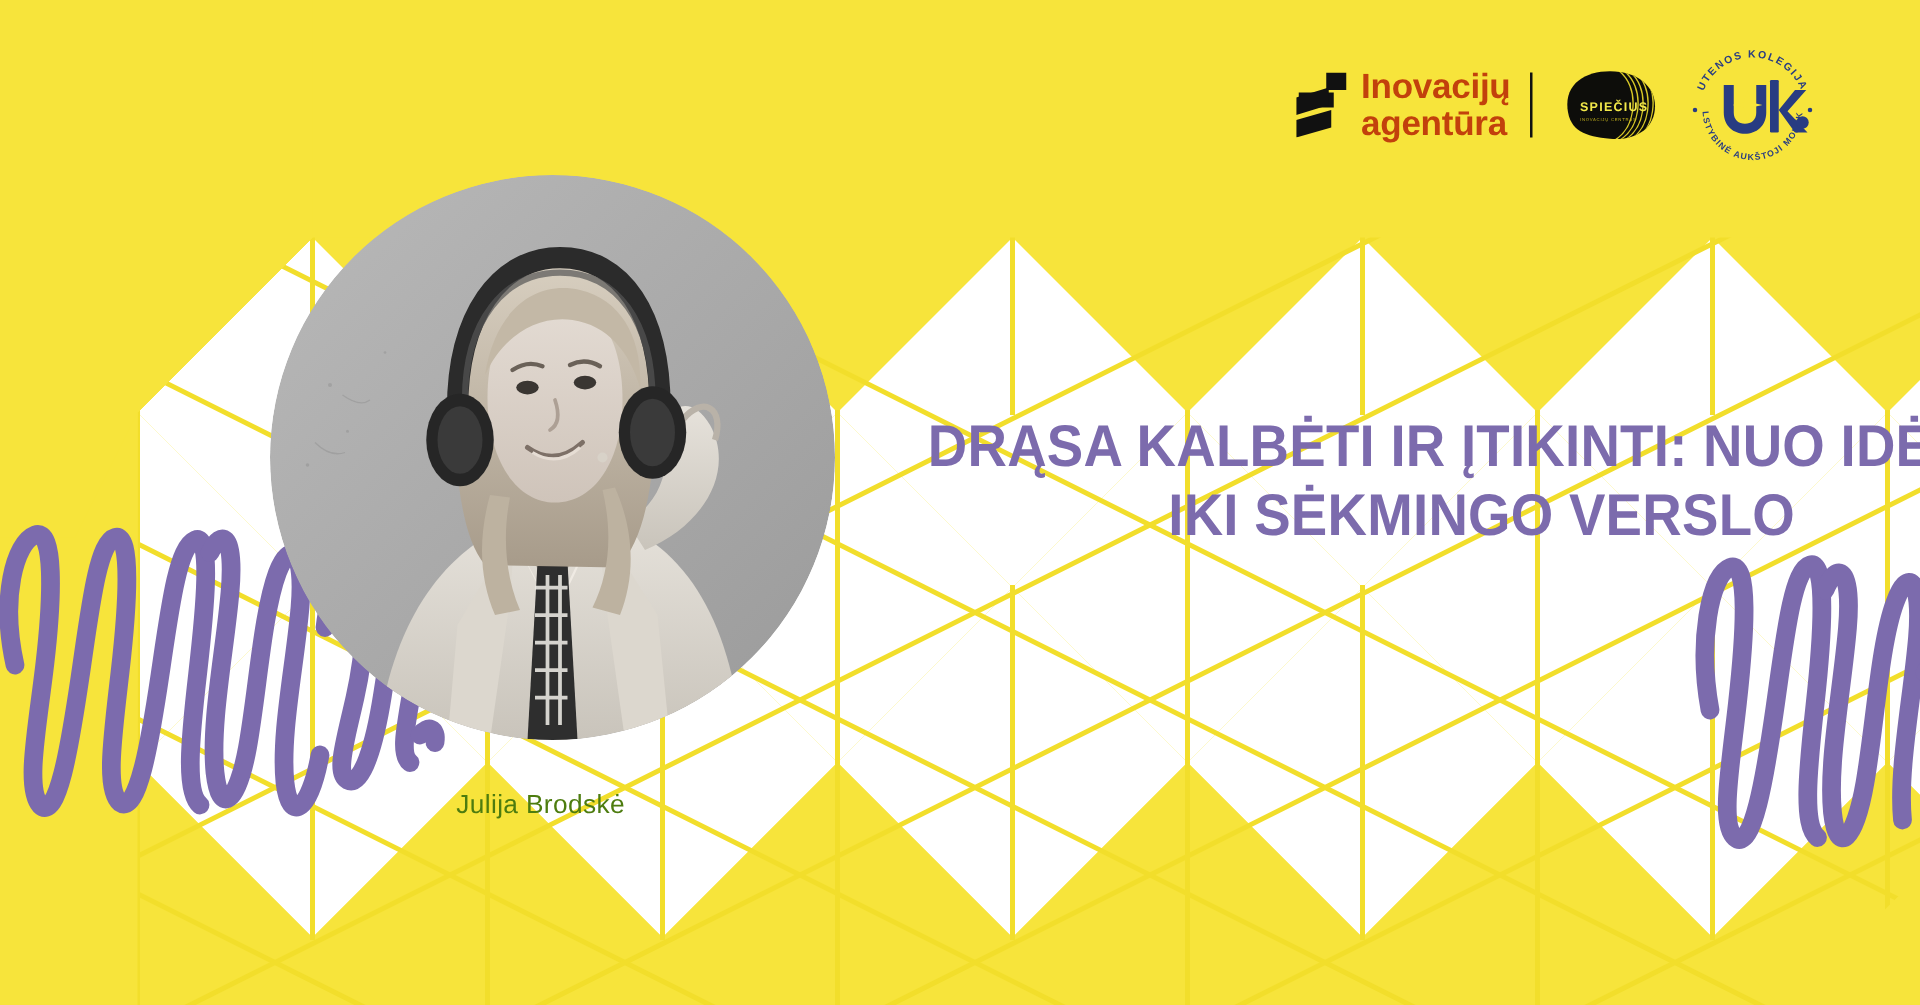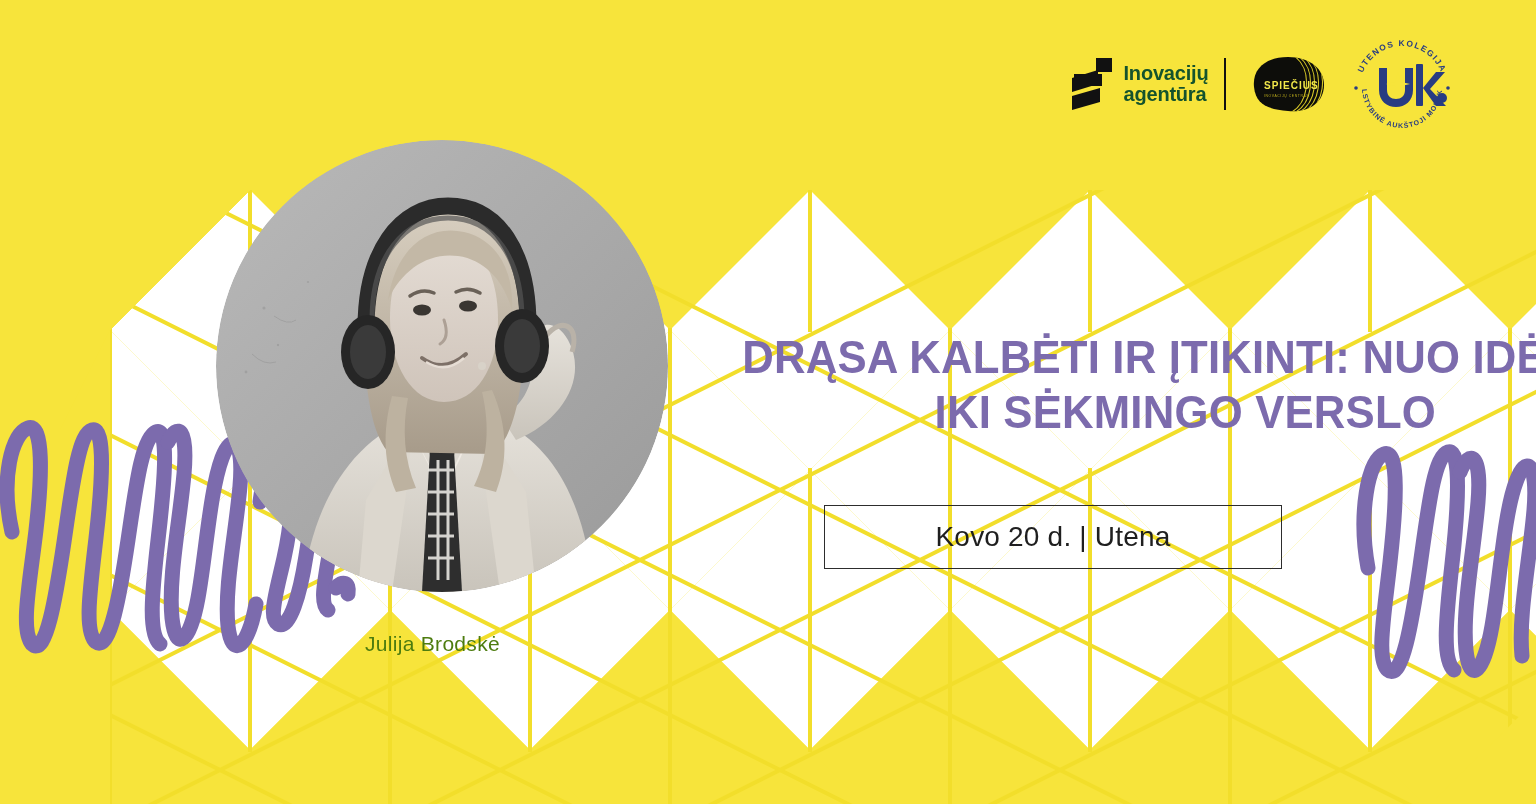--- a/index.html
+++ b/index.html
@@ -60,21 +60,21 @@
 
   
   .logo-row{
     position:absolute;right:78px;top:36px;height:96px;
     display:flex;align-items:center;gap:0;
   }
   .logo-ia{display:flex;align-items:center;gap:10px;}
   .ia-mark{width:42px;height:52px;display:block;}
   .ia-words{
     font-family:"Liberation Sans",sans-serif;font-weight:700;
-    color:#14532d;font-size:20px;line-height:1.06;letter-spacing:-.2px;
+    color:#c2410c;font-size:28px;line-height:1.06;letter-spacing:-.2px;
   }
   .logo-sep{
     width:1.6px;height:52px;background:#111;margin:0 16px;
   }
   .logo-spiecius{width:86px;height:62px;display:block;}
   .logo-uk{width:112px;height:112px;display:block;margin-left:18px;}
 
   
   .scribble-left{position:absolute;left:-8px;top:382px;width:392px;height:312px;}
   .scribble-right{position:absolute;left:1352px;top:398px;width:200px;height:300px;}
@@ -311,23 +311,20 @@
     </svg>
   </div>
 
   <div class="speaker-name">Julija Brodskė</div>
 
   <div class="title-block">
     <span class="title-line">DRĄSA KALBĖTI IR ĮTIKINTI: NUO IDĖJOS</span>
     <span class="title-line">IKI SĖKMINGO VERSLO</span>
   </div>
 
-  <div class="date-box">
-    <span class="date-text">Kovo 20 d. | Utena</span>
-  </div>
 
   <div class="logo-row">
 
     <div class="logo-ia">
       <svg class="ia-mark" viewBox="0 0 42 52">
         <rect x="24" y="0" width="16" height="14" fill="#111"></rect>
         <path d="M2,16 L30,16 L30,28 L2,28 L2,16 Z" fill="#111"></path>
         <path d="M0,20 L26,12 L26,26 L0,34 Z" fill="#111"></path>
         <path d="M0,38 L28,30 L28,44 L0,52 Z" fill="#111"></path>
       </svg>

